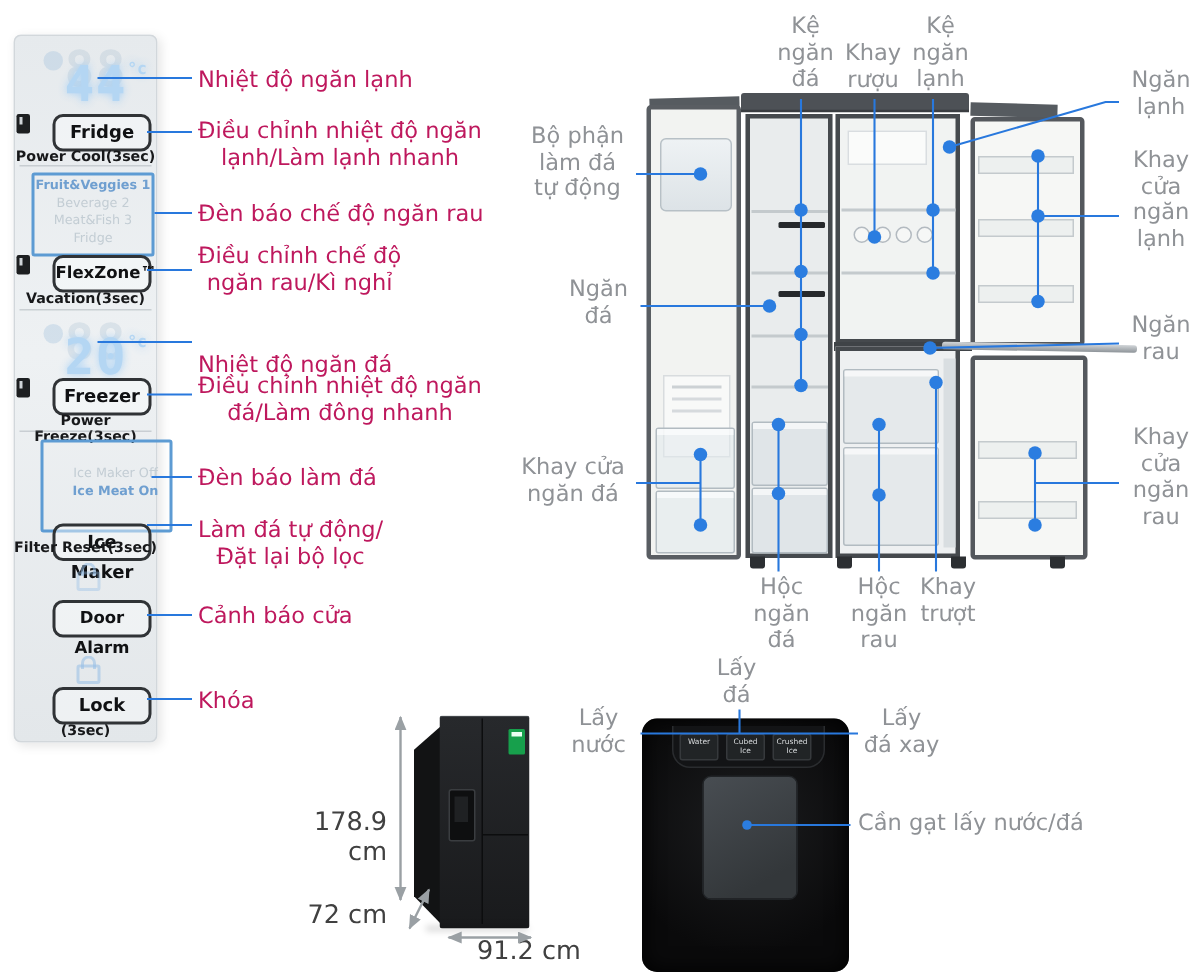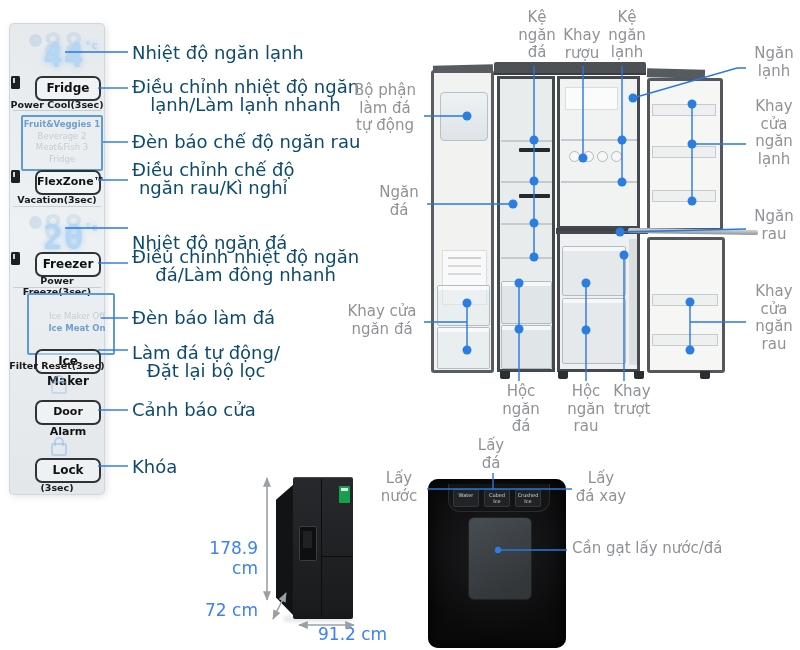--- a/index.html
+++ b/index.html
@@ -2,23 +2,23 @@
 <html><head>
 <meta charset="utf-8">
 <style>
   html,body{margin:0;padding:0;}
   body{width:800px;height:650px;position:relative;background:#ffffff;
        font-family:"DejaVu Sans","Liberation Sans",sans-serif;overflow:hidden;}
   .layer{position:absolute;left:0;top:0;width:800px;height:650px;}
   
   .co{position:absolute;color:#8f9296;font-size:15px;line-height:17.5px;
       white-space:pre-line;text-align:center;}
-  .pl{position:absolute;left:132px;color:#0c4a6e;font-size:18px;line-height:18px;
+  .pl{position:absolute;left:132px;color:#be185d;font-size:15px;line-height:18px;
       white-space:pre-line;text-align:center;}
-  .dim{position:absolute;color:#3b82f6;font-size:17px;}
+  .dim{position:absolute;color:#404040;font-size:17px;}
   
   #panel{position:absolute;left:9px;top:23px;width:96px;height:472px;border-radius:5px;
          background:linear-gradient(180deg,#e6eaed 0%,#eef1f3 45%,#e3e7ea 100%);
          box-shadow:inset 0 0 0 1px #d2d7db,2px 2px 7px rgba(0,0,0,.10);}
   #panel .temp{position:absolute;font-family:"DejaVu Sans Mono","Liberation Mono",monospace;
          font-weight:bold;font-size:33px;line-height:33px;color:#b4d6f3;letter-spacing:1px;
          text-shadow:0 0 6px rgba(160,205,245,.9);}
   #panel .temp .ghost{position:absolute;left:0;top:0;color:rgba(160,185,205,.25);text-shadow:none;}
   #panel .temp .lit{position:relative;}
   #panel .temp .unit{font-size:11px;font-weight:bold;vertical-align:18px;letter-spacing:0;}

